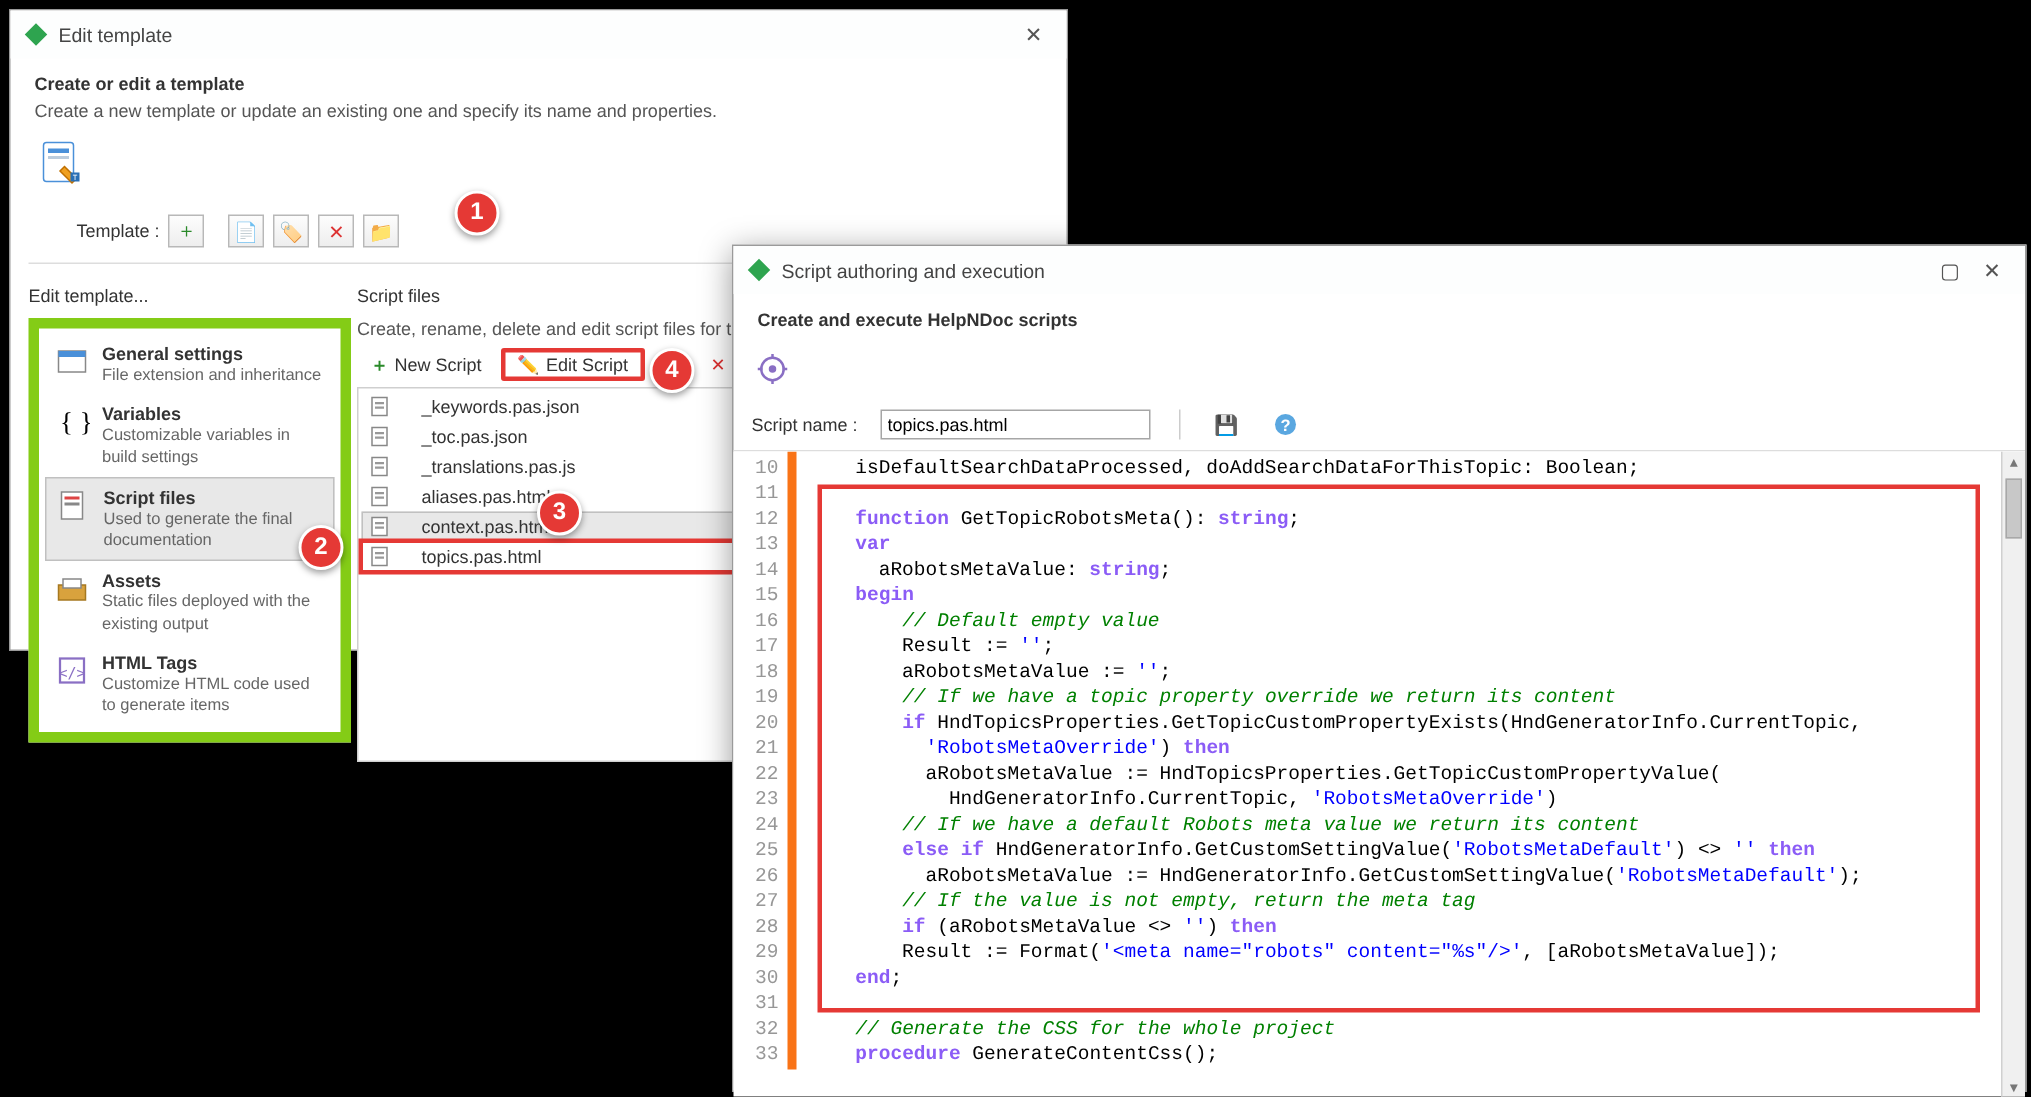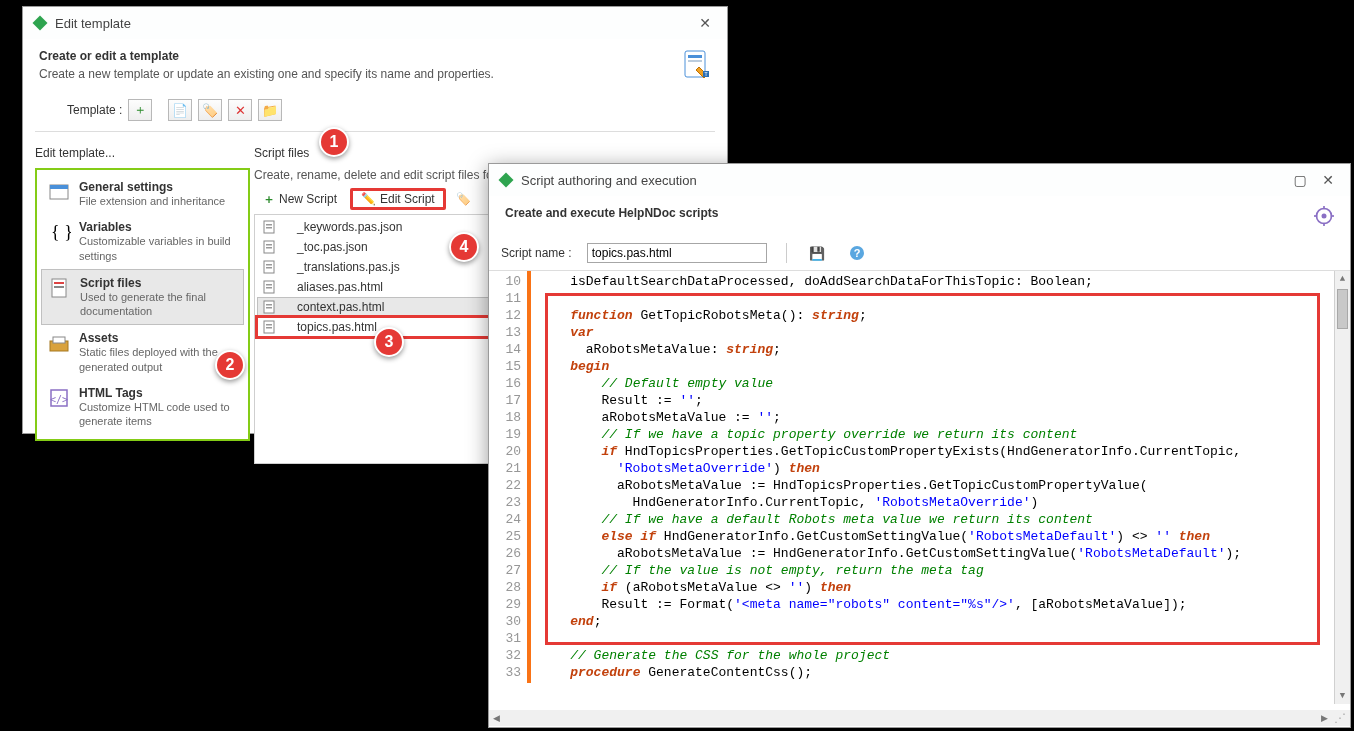--- a/index.html
+++ b/index.html
@@ -31,20 +31,21 @@
   .titlebar .winbtn {
     width: 28px; height: 24px;
     display: flex; align-items: center; justify-content: center;
     color: #555; font-size: 14px; cursor: pointer;
   }
   .hdr {
     padding: 10px 16px 12px;
     display: flex;
     align-items: flex-start;
     gap: 12px;
+    flex-direction: column;
   }
   .hdr .txt { flex:1; }
   .hdr .h { font-weight: bold; color: #333; margin-bottom: 4px; }
   .hdr .s { color: #555; }
   .hdr-icon { width: 32px; height: 32px; }
   .tmpl-row {
     display: flex; align-items: center; gap: 6px;
     padding: 6px 16px 10px;
     margin-left: 28px;
   }
@@ -60,21 +61,21 @@
     border: 1px solid #b8b8b8;
     background: linear-gradient(#fdfdfd,#eee);
     display:flex;align-items:center;justify-content:center;
     cursor:pointer; font-size:13px;
   }
   .hr { height: 1px; background: #ddd; margin: 0 12px 8px; }
   .cols { display:flex; gap: 4px; padding: 0 12px 12px; }
   .col-l { width: 215px; }
   .col-r { flex:1; }
   .sect-title { font-weight: normal; margin: 6px 0 8px; color:#333; }
-  .nav-box { border: 2px solid #84cc16; background:#fff; padding: 4px; }
+  .nav-box { border: 7px solid #84cc16; background:#fff; padding: 4px; }
   .nav-item {
     display:flex; gap:8px; padding: 6px 6px; align-items:flex-start;
     cursor: pointer;
   }
   .nav-item.sel { background:#e8e8e8; border:1px solid #c0c0c0; }
   .nav-icon { width: 24px; height: 24px; flex-shrink:0; display:flex;align-items:center;justify-content:center; font-size:18px; }
   .nav-item .lbl { font-weight:600; color:#333; }
   .nav-item .desc { color:#666; font-size:11px; line-height:1.3; }
   .sf-toolbar { display:flex; align-items:center; gap:4px; margin-bottom:4px; position:relative; }
   .sf-btn {
@@ -122,32 +123,32 @@
     line-height: 17px;
   }
   .editor-lines {
     display:flex;
   }
   .gutter {
     background:#fff;
     color:#979797;
     text-align:right;
     padding:2px 6px 2px 4px;
-    border-right:4px solid #f97316;
+    border-right:6px solid #f97316;
     user-select:none;
     width: 42px;
   }
   .code {
     flex:1;
     padding:2px 0 2px 8px;
     white-space:pre;
     color:#000;
     overflow:hidden;
   }
-  .kw { color:#c2410c; font-weight:bold;font-style:italic; }
+  .kw { color:#8b5cf6; font-weight:bold; }
   .com { color:#008000; font-style:italic; }
   .str { color:#0000ff; }
   .red-frame {
     position:absolute;
     border:3px solid #e53935;
     pointer-events:none;
   }
   .vscroll {
     position:absolute; right:0; top:0; bottom:0; width:16px;
     background:#f0f0f0; border-left:1px solid #d0d0d0;
@@ -158,21 +159,21 @@
     display:flex; align-items:center; justify-content:flex-end;
     padding:0 4px; gap:6px;
   }
   .grip { color:#aaa; font-size:12px; }
   .gear-icon { width:20px; height:20px; }
   .code > div { min-height:17px; }
 </style>
 </head>
 <body>
 
-<div class="window" style="left:22px; top:6px; width:706px; height:428px;">
+<div class="window" style="left:6px; top:6px; width:706px; height:428px;">
   <div class="titlebar">
     <svg class="hdr-logo" width="18" height="18" viewBox="0 0 24 24" style="margin-right:6px">
       <polygon points="12,2 22,12 12,22 2,12" fill="#2ea44f"></polygon>
     </svg>
     <span class="title">Edit template</span>
     <div class="winbtn">✕</div>
   </div>
   <div class="hdr">
     <div class="txt">
       <div class="h">Create or edit a template</div>
@@ -239,21 +240,21 @@
           </div>
           <div class="nav-item">
             <div class="nav-icon">
               <svg width="24" height="24">
                 <rect x="3" y="10" width="18" height="10" fill="#d9a23d" stroke="#a67820"></rect>
                 <rect x="6" y="6" width="12" height="6" fill="#fff" stroke="#888"></rect>
               </svg>
             </div>
    <div>
               <div class="lbl">Assets</div>
-   <div class="desc">Static files deployed with the generated output</div>
+   <div class="desc">Static files deployed with the existing output</div>
             </div>
           </div>
           <div class="nav-item">
             <div class="nav-icon">
               <svg width="24" height="24">
                 <rect x="4" y="4" width="16" height="16" fill="none" stroke="#8a6fc4" stroke-width="1.5"></rect>
                 <text x="12" y="17" text-anchor="middle" font-size="10" fill="#8a6fc4" font-family="monospace">&lt;/&gt;</text>
               </svg>
             </div>
    <div>

